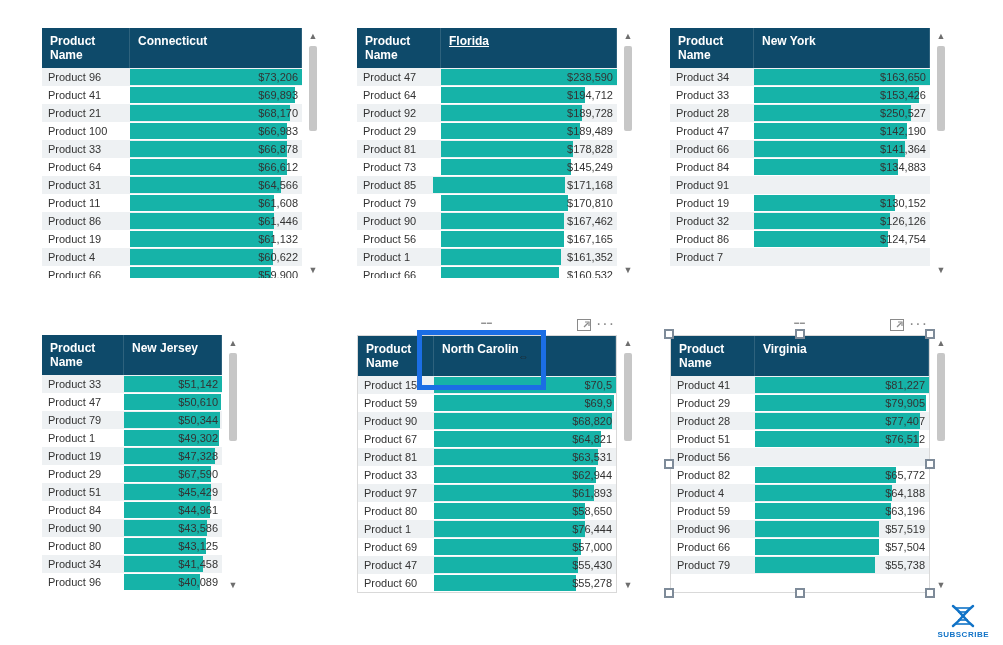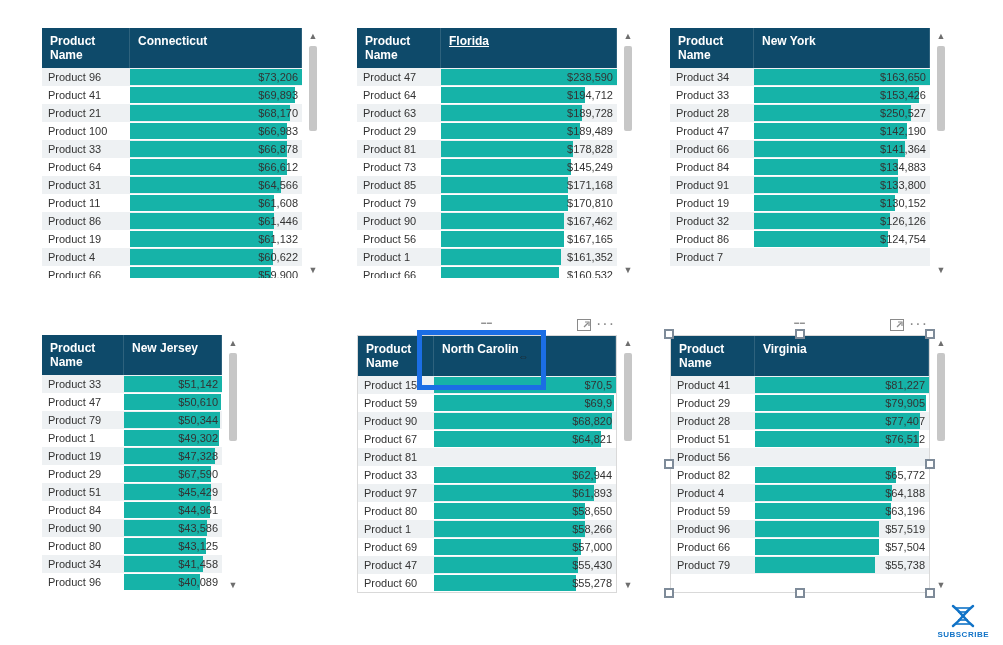--- a/index.html
+++ b/index.html
@@ -300,21 +300,21 @@
             </div>
           </div>
           <div class="row">
             <div class="cell-name" style="width: 84px;">Product 64</div>
             <div class="cell-bar">
               <div class="bar" style="width: 82%;"></div>
               <div class="val">$194,712</div>
             </div>
           </div>
           <div class="row alt">
-            <div class="cell-name" style="width: 84px;">Product 63</div>
+            <div class="cell-name" style="width: 84px;">Product 92</div>
             <div class="cell-bar">
               <div class="bar" style="width: 80%;"></div>
               <div class="val">$189,728</div>
             </div>
           </div>
           <div class="row">
             <div class="cell-name" style="width: 84px;">Product 29</div>
             <div class="cell-bar">
               <div class="bar" style="width: 79%;"></div>
               <div class="val">$189,489</div>
@@ -328,21 +328,21 @@
             </div>
           </div>
           <div class="row">
             <div class="cell-name" style="width: 84px;">Product 73</div>
             <div class="cell-bar">
               <div class="bar" style="width: 74%;"></div>
               <div class="val">$145,249</div>
             </div>
           </div>
           <div class="row alt">
-            <div class="cell-name" style="width: 84px;">Product 85</div>
+            <div class="cell-name" style="width: 76px;">Product 85</div>
             <div class="cell-bar">
               <div class="bar" style="width: 72%;"></div>
               <div class="val">$171,168</div>
             </div>
           </div>
           <div class="row">
             <div class="cell-name" style="width: 84px;">Product 79</div>
             <div class="cell-bar">
               <div class="bar" style="width: 72%;"></div>
               <div class="val">$170,810</div>
@@ -428,24 +428,20 @@
           </div>
           <div class="row">
             <div class="cell-name" style="width: 84px;">Product 84</div>
             <div class="cell-bar">
               <div class="bar" style="width: 82%;"></div>
               <div class="val">$134,883</div>
             </div>
           </div>
           <div class="row alt">
             <div class="cell-name" style="width: 84px;">Product 91</div>
-            <div class="cell-bar">
-              <div class="bar" style="width: 82%;"></div>
-              <div class="val">$133,800</div>
-            </div>
           </div>
           <div class="row">
             <div class="cell-name" style="width: 84px;">Product 19</div>
             <div class="cell-bar">
               <div class="bar" style="width: 80%;"></div>
               <div class="val">$130,152</div>
             </div>
           </div>
           <div class="row alt">
             <div class="cell-name" style="width: 84px;">Product 32</div>
@@ -610,20 +606,24 @@
           </div>
           <div class="row">
             <div class="cell-name" style="width: 76px;">Product 67</div>
             <div class="cell-bar">
               <div class="bar" style="width: 92%;"></div>
               <div class="val">$64,821</div>
             </div>
           </div>
           <div class="row alt">
             <div class="cell-name" style="width: 76px;">Product 81</div>
+            <div class="cell-bar">
+              <div class="bar" style="width: 90%;"></div>
+              <div class="val">$63,531</div>
+            </div>
           </div>
           <div class="row">
             <div class="cell-name" style="width: 76px;">Product 33</div>
             <div class="cell-bar">
               <div class="bar" style="width: 89%;"></div>
               <div class="val">$62,944</div>
             </div>
           </div>
           <div class="row alt">
             <div class="cell-name" style="width: 76px;">Product 97</div>
@@ -636,21 +636,21 @@
             <div class="cell-name" style="width: 76px;">Product 80</div>
             <div class="cell-bar">
               <div class="bar" style="width: 83%;"></div>
               <div class="val">$58,650</div>
             </div>
           </div>
           <div class="row alt">
             <div class="cell-name" style="width: 76px;">Product 1</div>
             <div class="cell-bar">
               <div class="bar" style="width: 83%;"></div>
-              <div class="val">$58,266</div>
+              <div class="val">$76,444</div>
             </div>
           </div>
           <div class="row">
             <div class="cell-name" style="width: 76px;">Product 69</div>
             <div class="cell-bar">
               <div class="bar" style="width: 81%;"></div>
               <div class="val">$57,000</div>
             </div>
           </div>
           <div class="row alt">

